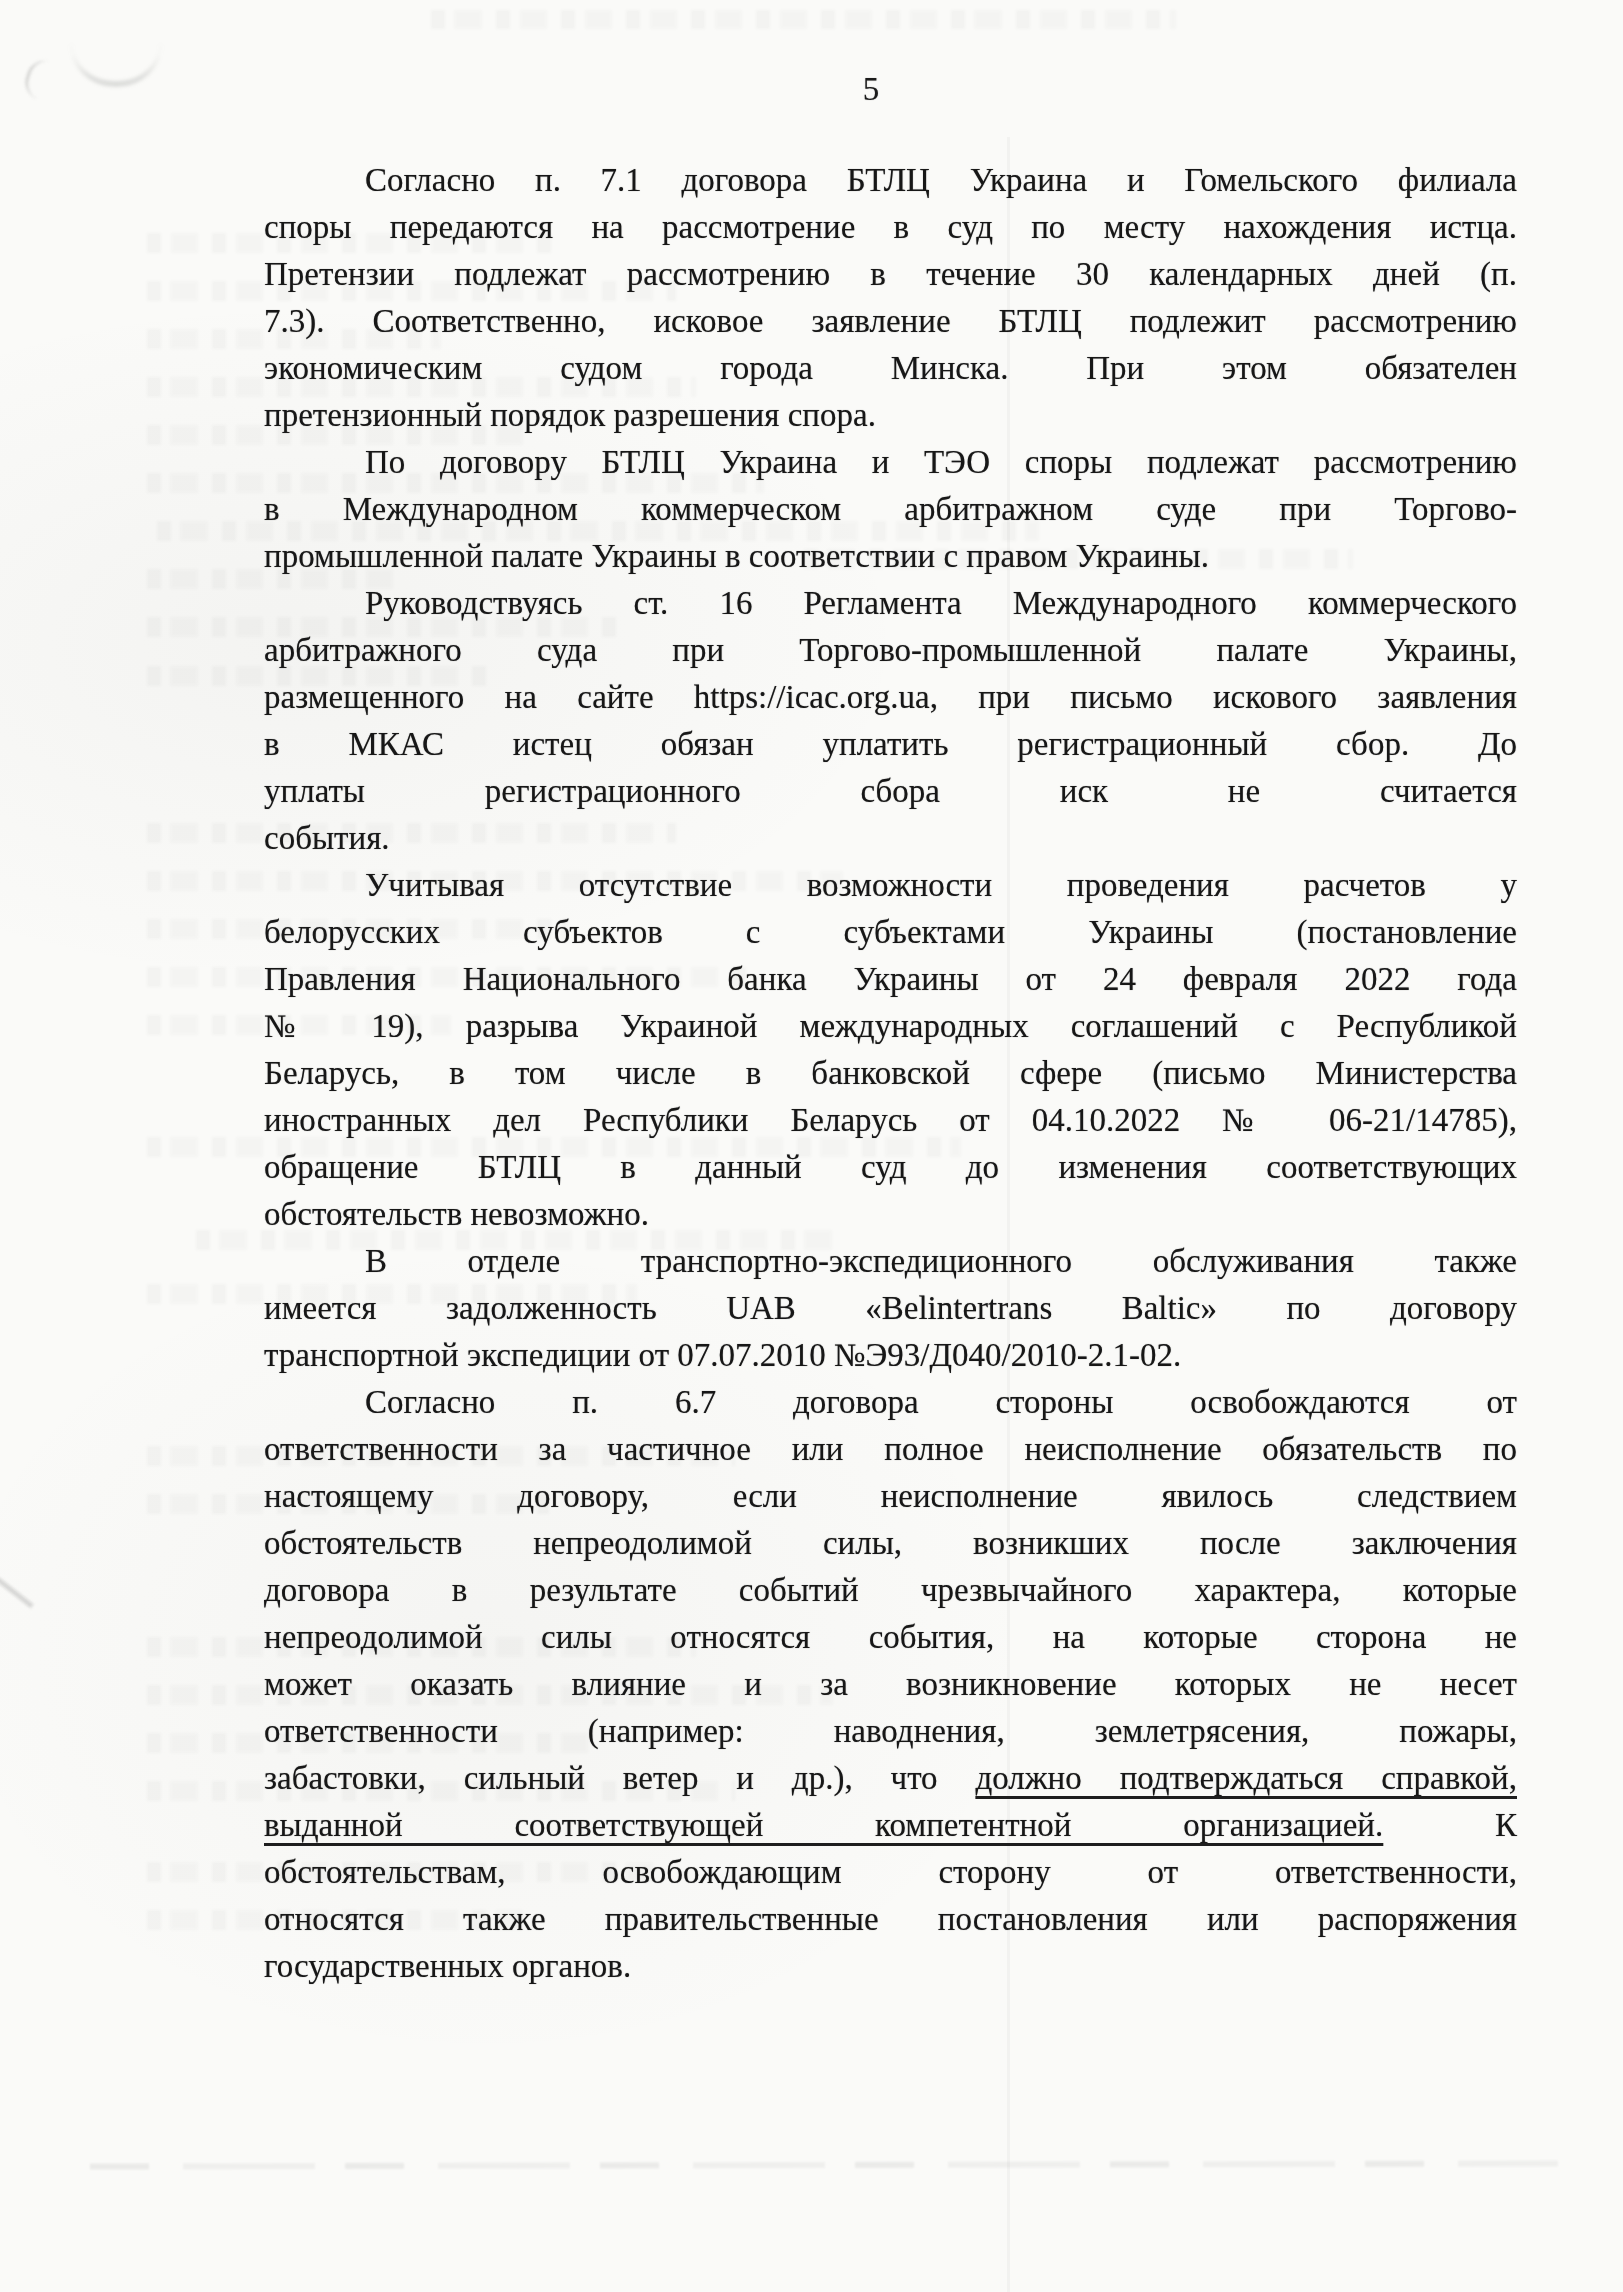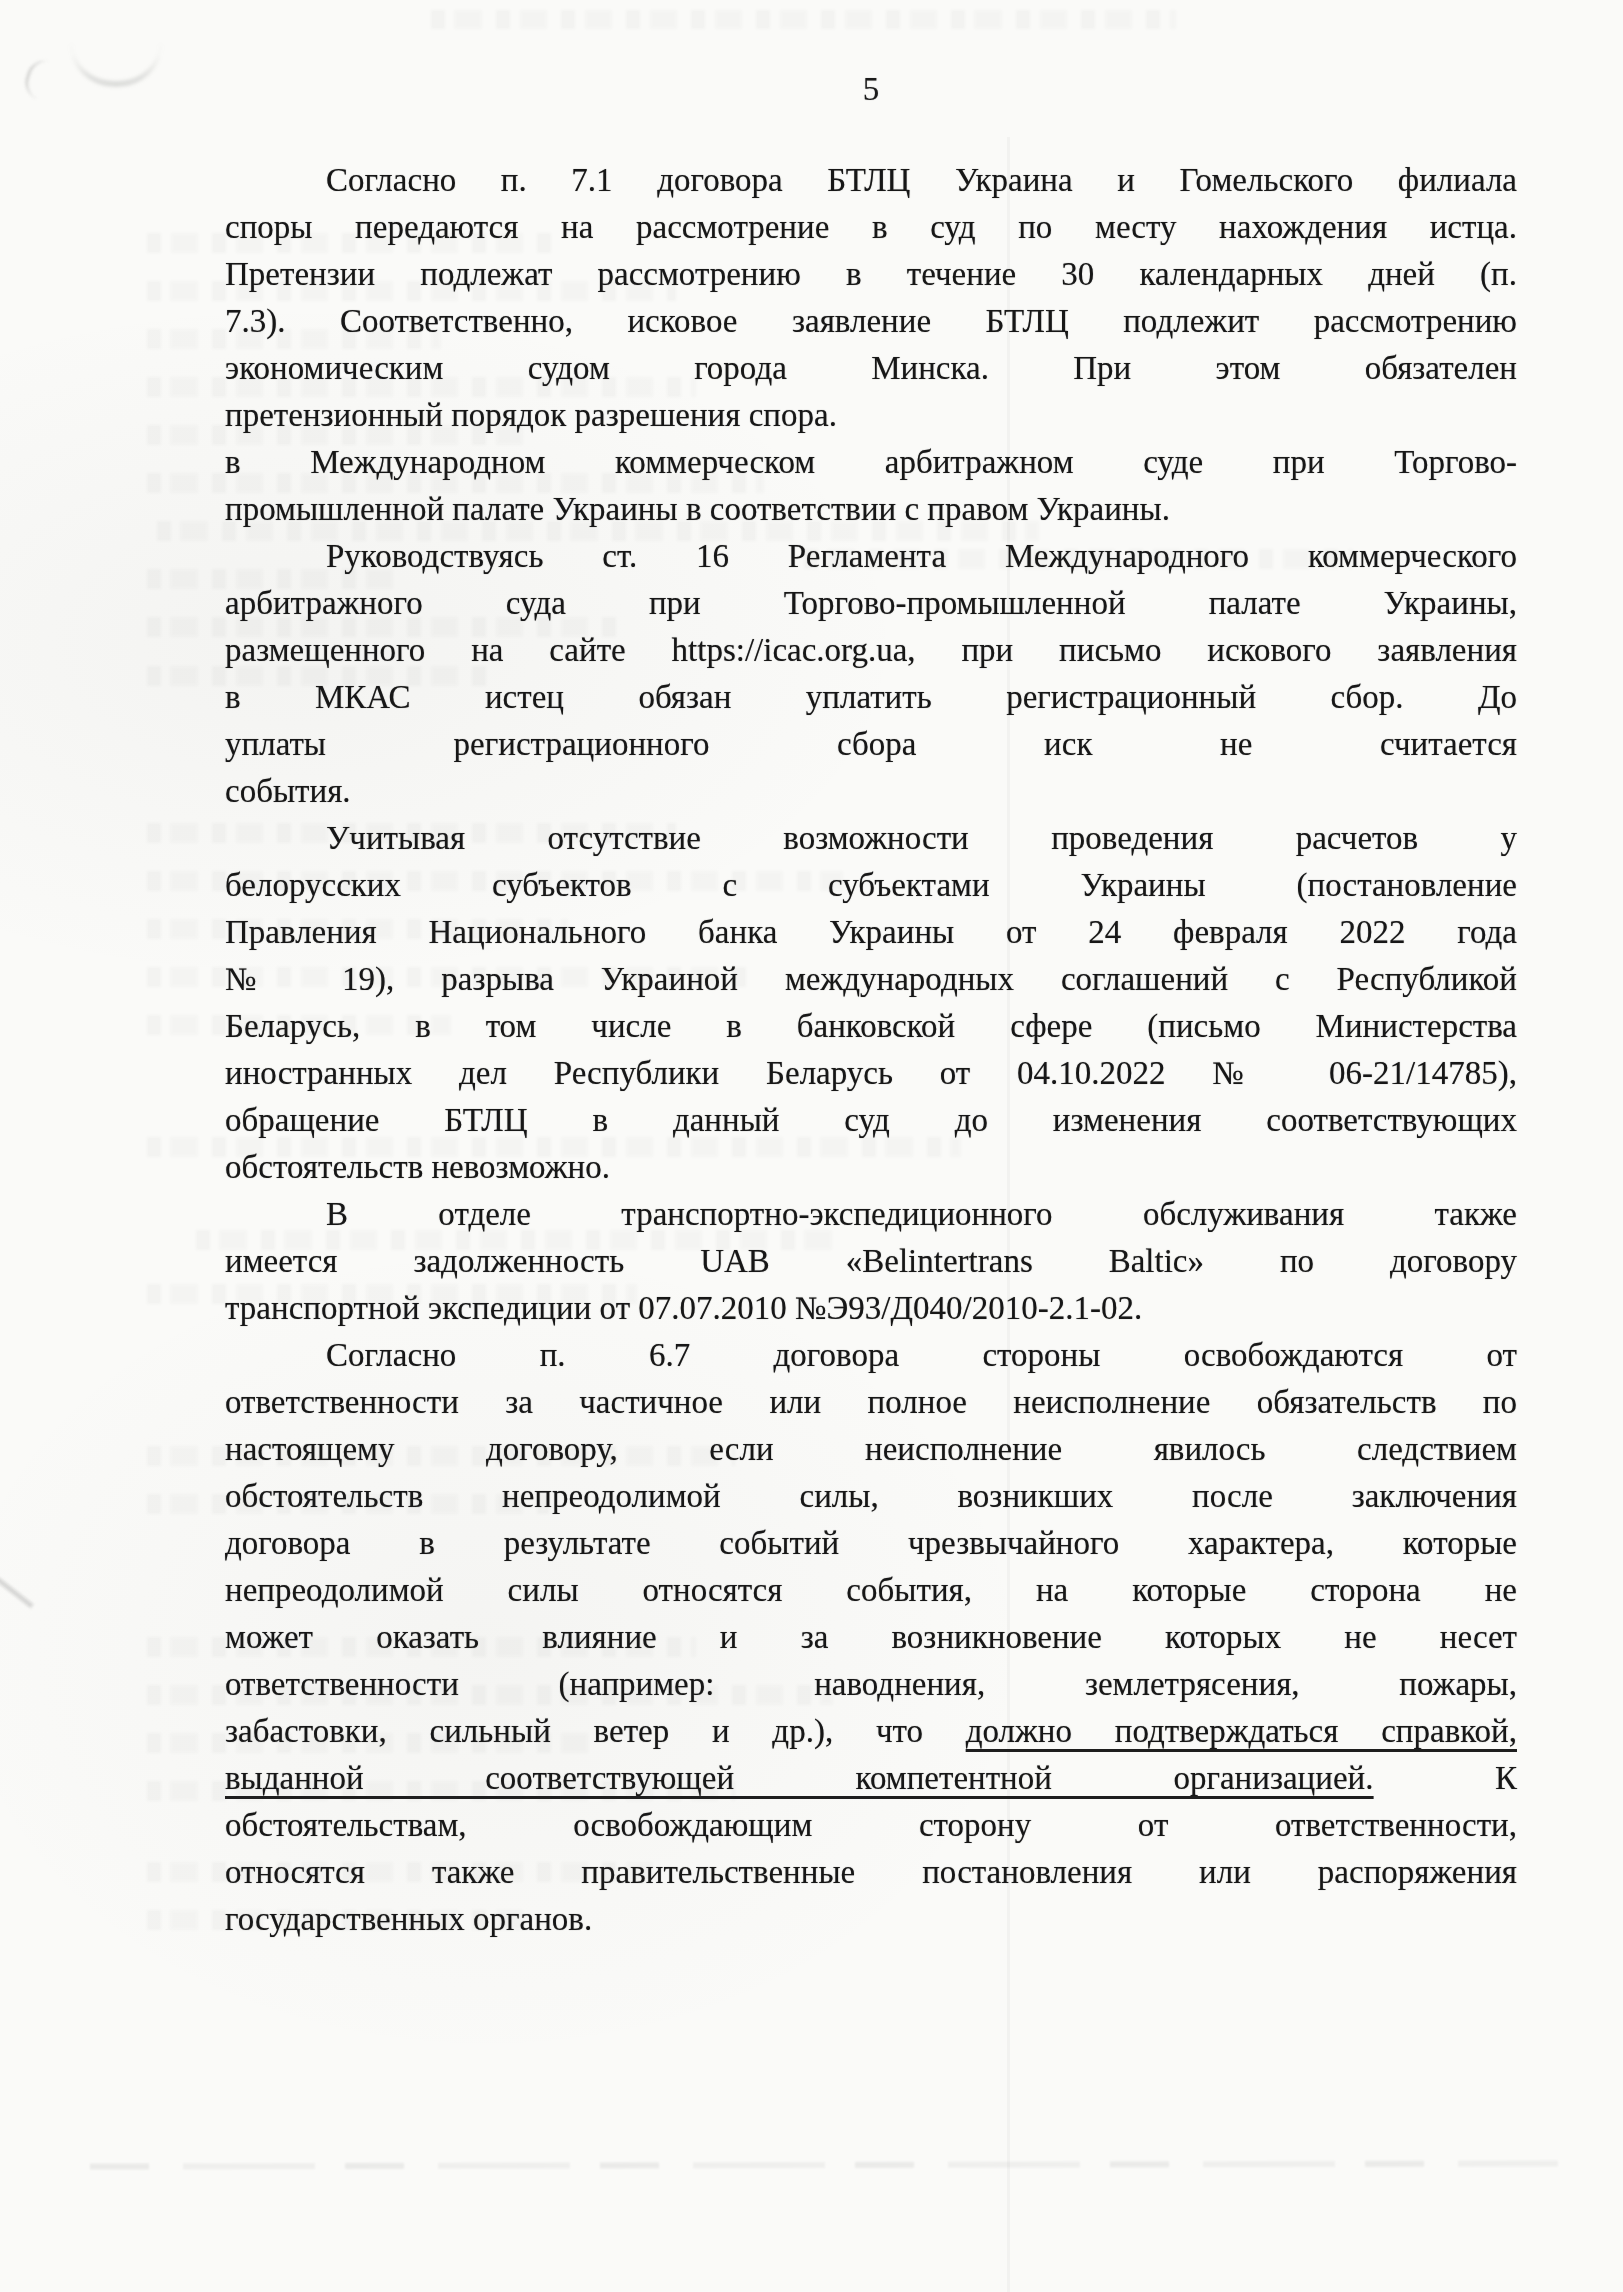--- a/index.html
+++ b/index.html
@@ -40,20 +40,21 @@
     font-size: 33px;
     line-height: 47px;
     color: #171717;
     text-shadow: 0 0 1px rgba(25,25,25,0.5);
   }
   .paragraph { margin: 0; }
   .line {
     text-align: justify;
     text-align-last: justify;
     white-space: normal;
+    margin-left: 39px;
   }
   .line.para-end {
     text-align: center;
     text-align-last: left;
   }
   .line.indent { padding-left: 101px; }
   .u {
     text-decoration: underline;
     text-decoration-thickness: 2.9px;
     text-underline-offset: 6.9px;
@@ -145,20 +146,21 @@
   <div class="doc-body">
       <div class="paragraph">
         <div class="line indent"><span>Согласно п. 7.1 договора БТЛЦ Украина и Гомельского филиала</span></div>
         <div class="line"><span>споры передаются на рассмотрение в суд по месту нахождения истца.</span></div>
         <div class="line"><span>Претензии подлежат рассмотрению в течение 30 календарных дней (п.</span></div>
         <div class="line"><span>7.3). Соответственно, исковое заявление БТЛЦ подлежит рассмотрению</span></div>
         <div class="line"><span>экономическим судом города Минска. При этом обязателен</span></div>
         <div class="line para-end"><span>претензионный порядок разрешения спора.</span></div>
       </div>
       <div class="paragraph">
+        <div class="line indent"><span>По договору БТЛЦ Украина и ТЭО споры подлежат рассмотрению</span></div>
         <div class="line"><span>в Международном коммерческом арбитражном суде при Торгово-</span></div>
         <div class="line para-end"><span>промышленной палате Украины в соответствии с правом Украины.</span></div>
       </div>
       <div class="paragraph">
         <div class="line indent"><span>Руководствуясь ст. 16 Регламента Международного коммерческого</span></div>
         <div class="line"><span>арбитражного суда при Торгово-промышленной палате Украины,</span></div>
         <div class="line"><span>размещенного на сайте https://icac.org.ua, при письмо искового заявления</span></div>
         <div class="line"><span>в МКАС истец обязан уплатить регистрационный сбор. До</span></div>
         <div class="line"><span>уплаты регистрационного сбора иск не считается</span></div>
         <div class="line para-end"><span>события.</span></div>

